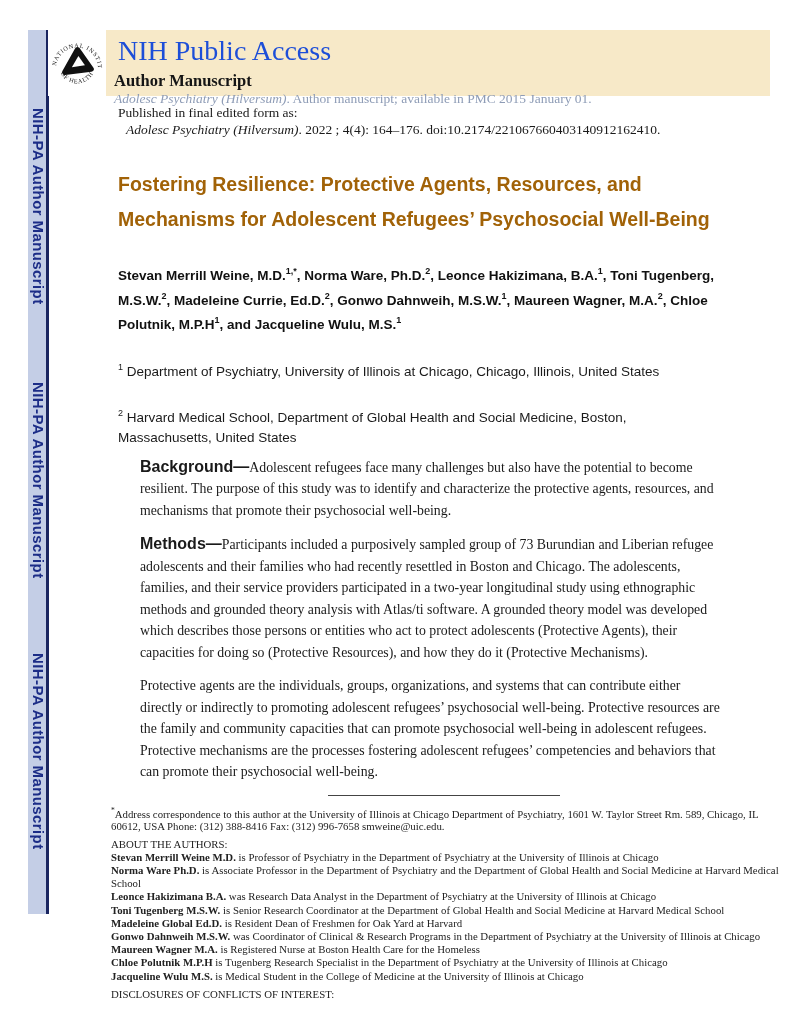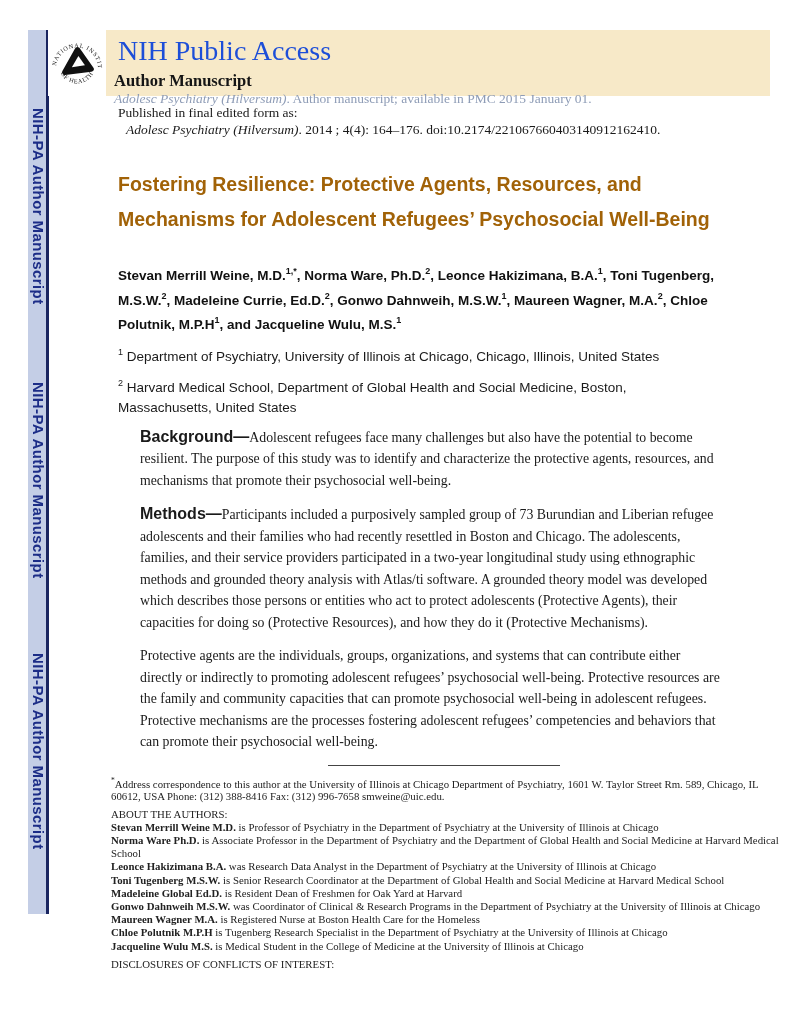--- a/index.html
+++ b/index.html
@@ -34,21 +34,21 @@
   .pub-cite{font-size:13.5px;line-height:17px;margin-left:8px;}
   .pub-cite .jrnl{font-style:italic;}
 
   .article-title{margin-top:29px;width:626px;
                  font-family:"Liberation Sans", sans-serif;font-weight:bold;
                  font-size:19.5px;line-height:35px;color:#a16207;}
   .authors{margin-top:24px;width:614px;
            font-family:"Liberation Sans", sans-serif;font-weight:bold;
            font-size:13.5px;line-height:21px;color:#111;}
   .authors sup{font-size:9px;font-weight:bold;}
-  .affil{margin-top:7px;width:606px;font-family:"Liberation Sans", sans-serif;
+  .affil{margin-top:22px;width:606px;font-family:"Liberation Sans", sans-serif;
          font-size:13.5px;line-height:20px;}
   .affil sup{font-size:9px;}
 
   .abstract-h{margin-top:27px;font-family:"Liberation Sans", sans-serif;
               font-weight:bold;font-size:17px;color:#111;}
   .abstract-body{margin-top:8px;margin-left:22px;width:580px;}
   .abstract-body p{margin:0 0 12px 0;font-size:13.8px;line-height:21.5px;}
   .abstract-body p b.lead{font-family:"Liberation Sans", sans-serif;font-size:16px;}
 
   .fn-divider{margin-top:9px;width:232px;border:none;border-top:1.5px solid #444;}
@@ -89,21 +89,21 @@
     <div class="hdr-text">
       <div class="hdr-title">NIH Public Access</div>
       <div class="hdr-sub">Author Manuscript</div>
       <div class="hdr-cite"><span class="jrnl">Adolesc Psychiatry (Hilversum)</span><span>. Author manuscript; available in PMC 2015 January 01.</span></div>
     </div>
   </div>
 
   <div class="main">
 
     <div class="pub-label">Published in final edited form as:</div>
-    <div class="pub-cite"><span class="jrnl">Adolesc Psychiatry (Hilversum)</span><span>. 2014 ; 4(4): 164–176. doi:10.2174/221067660403140912162410.</span></div>
+    <div class="pub-cite"><span class="jrnl">Adolesc Psychiatry (Hilversum)</span><span>. 2022 ; 4(4): 164–176. doi:10.2174/221067660403140912162410.</span></div>
 
     <div class="article-title">Fostering Resilience: Protective Agents, Resources, and Mechanisms for Adolescent Refugees’ Psychosocial Well-Being</div>
 
     <div class="authors"><span>Stevan Merrill Weine, M.D.</span><sup>1,*</sup><span>, Norma Ware, Ph.D.</span><sup>2</sup><span>, Leonce Hakizimana, B.A.</span><sup>1</sup><span>, Toni Tugenberg, M.S.W.</span><sup>2</sup><span>, Madeleine Currie, Ed.D.</span><sup>2</sup><span>, Gonwo Dahnweih, M.S.W.</span><sup>1</sup><span>, Maureen Wagner, M.A.</span><sup>2</sup><span>, Chloe Polutnik, M.P.H</span><sup>1</sup><span>, and Jacqueline Wulu, M.S.</span><sup>1</sup></div>
 
     <div class="affil"><sup>1</sup><span> Department of Psychiatry, University of Illinois at Chicago, Chicago, Illinois, United States</span></div>
     <div class="affil"><sup>2</sup><span> Harvard Medical School, Department of Global Health and Social Medicine, Boston, Massachusetts, United States</span></div>
 
     <div class="abstract-body">
         <p><b class="lead">Background—</b><span>Adolescent refugees face many challenges but also have the potential to become resilient. The purpose of this study was to identify and characterize the protective agents, resources, and mechanisms that promote their psychosocial well-being.</span></p>

